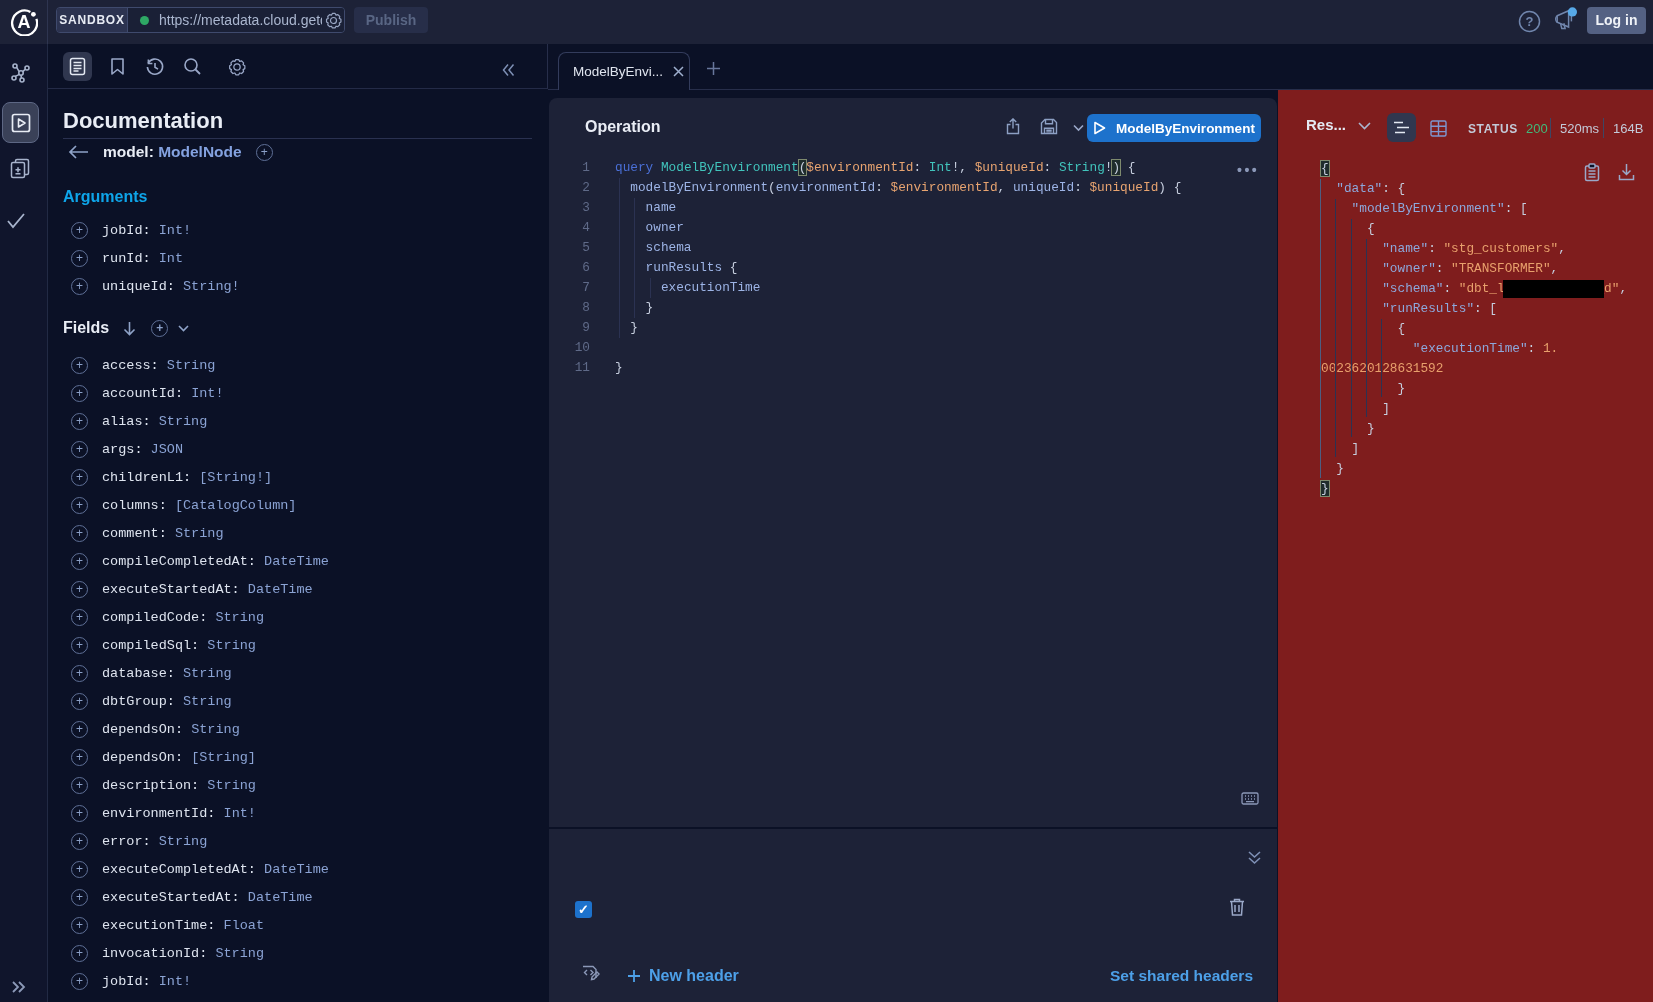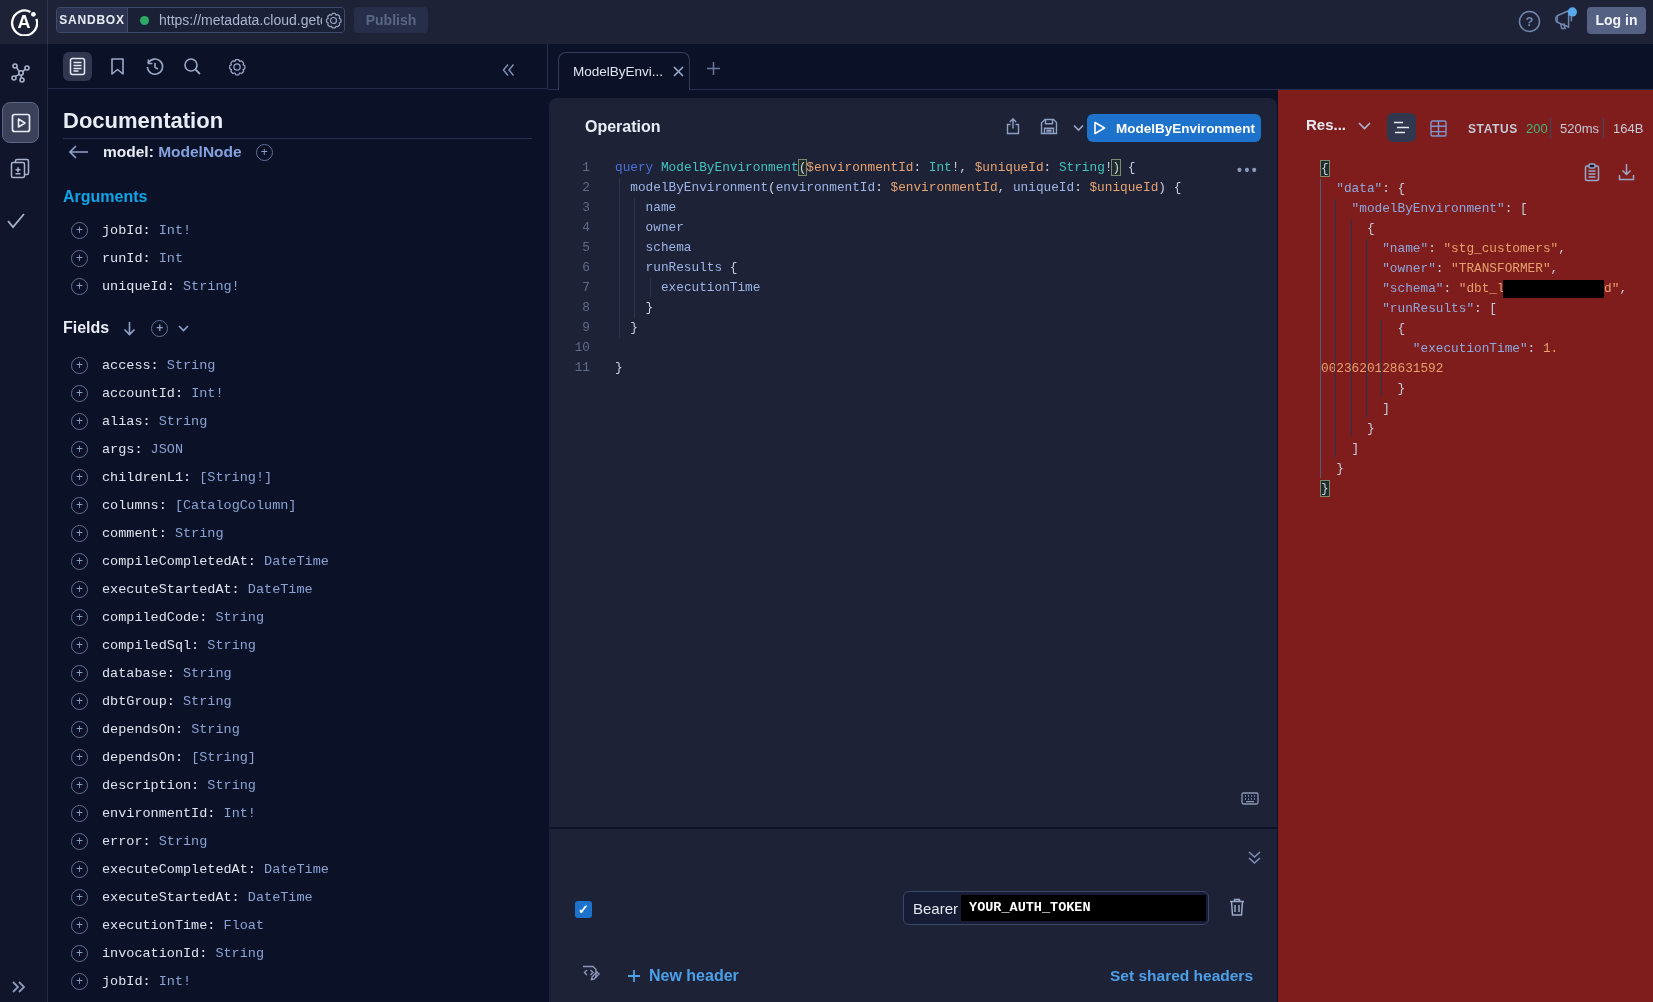--- a/index.html
+++ b/index.html
@@ -406,21 +406,20 @@
         <path d="M4 4h1M7 4h1M10 4h1M13 4h1M4 7h1M7 7h1M10 7h1M13 7h1M5 9.7h8"></path>
       </g>
   </svg>
   <div id="middiv"></div>
   <svg class="abs" style="left:698px;top:752px" width="15" height="15" viewBox="0 0 15 15">
     <g fill="none" stroke="#7e90b5" stroke-width="1.6">
         <path d="M2 2l5.5 5L13 2M2 8l5.5 5L13 8"></path>
       </g>
   </svg>
   <div id="hdrchk">✓</div>
-  <div class="hinput" id="hval">Bearer <span id="tokenbox">YOUR_AUTH_TOKEN</span></div>
   <svg class="abs" style="left:679px;top:799px" width="18" height="20" viewBox="0 0 18 20">
     <g fill="none" stroke="#9aa8c8" stroke-width="1.5">
       <path d="M2 4.5h14M6.5 4.5V2.5h5v2M3.5 4.5l1 13.5h9l1-13.5"></path>
       <path d="M7 8v7M11 8v7"></path>
     </g>
   </svg>
   <svg class="abs" style="left:31px;top:866px" width="20" height="20" viewBox="0 0 20 20">
     <g fill="none" stroke="#8c99b8" stroke-width="1.4">
       <path d="M3 2.5h10l3 3V14"></path>
       <path d="M7 6l-2.5 2.5L7 11M10.5 6 13 8.5 10.5 11"></path>

